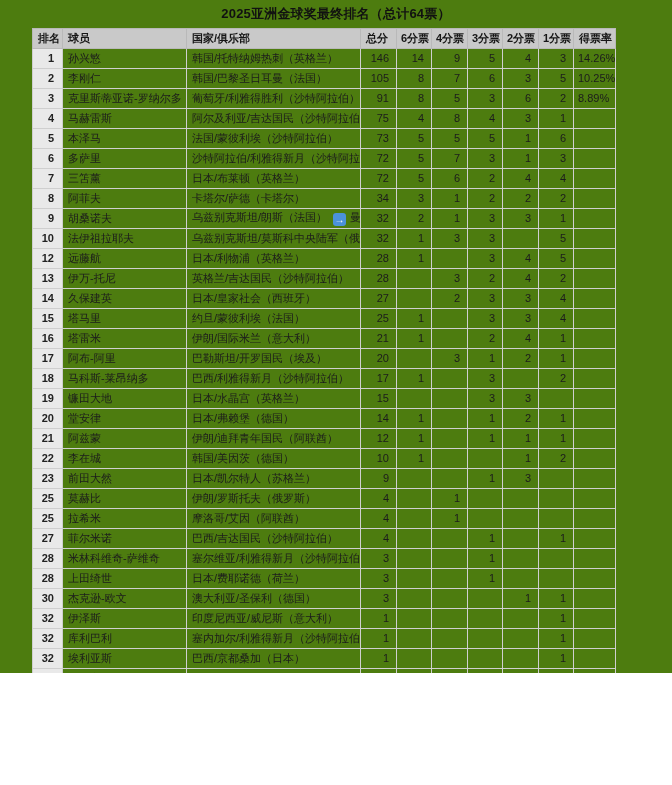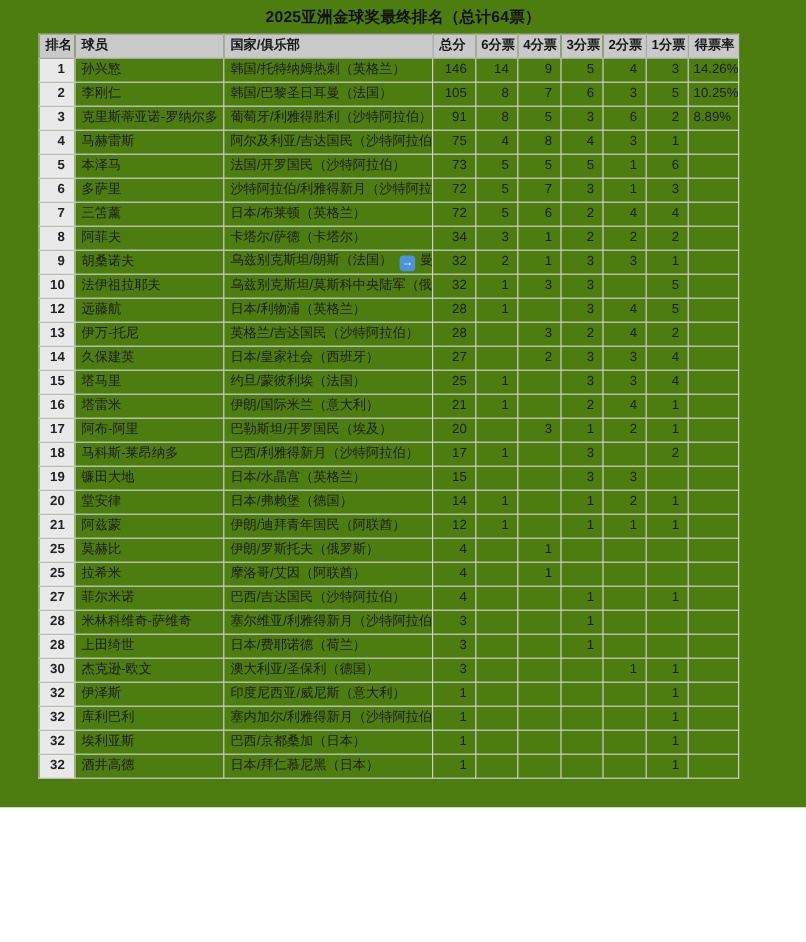--- a/index.html
+++ b/index.html
@@ -127,21 +127,21 @@
           <td class="num-cell">4</td>
           <td class="num-cell">8</td>
           <td class="num-cell">4</td>
           <td class="num-cell">3</td>
           <td class="num-cell">1</td>
           <td class="pct-cell"></td>
         </tr>
         <tr>
           <td class="rank-cell">5</td>
           <td class="player-cell">本泽马</td>
-          <td class="club-cell"><span>法国/开罗国民（沙特阿拉伯）</span></td>
+          <td class="club-cell"><span>法国/蒙彼利埃（沙特阿拉伯）</span></td>
           <td class="num-cell">73</td>
           <td class="num-cell">5</td>
           <td class="num-cell">5</td>
           <td class="num-cell">5</td>
           <td class="num-cell">1</td>
           <td class="num-cell">6</td>
           <td class="pct-cell"></td>
         </tr>
         <tr>
           <td class="rank-cell">6</td>
@@ -314,20 +314,44 @@
         <tr>
           <td class="rank-cell">21</td>
           <td class="player-cell">阿兹蒙</td>
           <td class="club-cell"><span>伊朗/迪拜青年国民（阿联酋）</span></td>
           <td class="num-cell">12</td>
           <td class="num-cell">1</td>
           <td class="num-cell"></td>
           <td class="num-cell">1</td>
           <td class="num-cell">1</td>
           <td class="num-cell">1</td>
+          <td class="pct-cell"></td>
+        </tr>
+        <tr>
+          <td class="rank-cell">22</td>
+          <td class="player-cell">李在城</td>
+          <td class="club-cell"><span>韩国/美因茨（德国）</span></td>
+          <td class="num-cell">10</td>
+          <td class="num-cell">1</td>
+          <td class="num-cell"></td>
+          <td class="num-cell"></td>
+          <td class="num-cell">1</td>
+          <td class="num-cell">2</td>
+          <td class="pct-cell"></td>
+        </tr>
+        <tr>
+          <td class="rank-cell">23</td>
+          <td class="player-cell">前田大然</td>
+          <td class="club-cell"><span>日本/凯尔特人（苏格兰）</span></td>
+          <td class="num-cell">9</td>
+          <td class="num-cell"></td>
+          <td class="num-cell"></td>
+          <td class="num-cell">1</td>
+          <td class="num-cell">3</td>
+          <td class="num-cell"></td>
           <td class="pct-cell"></td>
         </tr>
         <tr>
           <td class="rank-cell">25</td>
           <td class="player-cell">莫赫比</td>
           <td class="club-cell"><span>伊朗/罗斯托夫（俄罗斯）</span></td>
           <td class="num-cell">4</td>
           <td class="num-cell"></td>
           <td class="num-cell">1</td>
           <td class="num-cell"></td>

